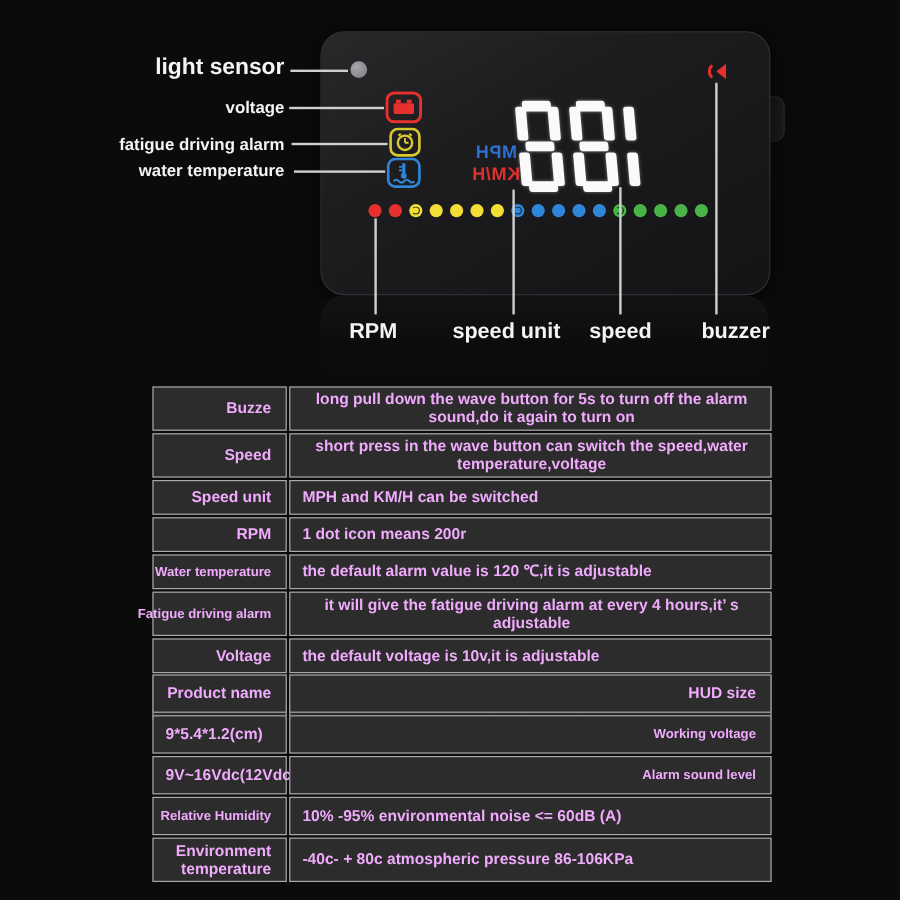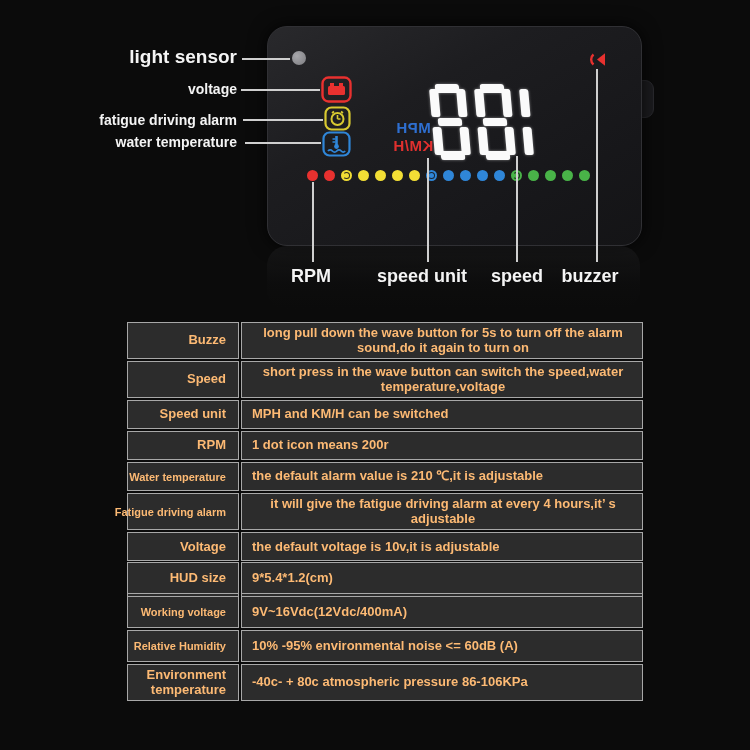--- a/index.html
+++ b/index.html
@@ -52,33 +52,33 @@
   
   .anno{position:absolute;color:#f4f4f4;font-weight:bold;white-space:nowrap;}
   .lbl-light{left:90px;top:46px;width:147px;text-align:right;font-size:19px;}
   .lbl-voltage{left:90px;top:81px;width:147px;text-align:right;font-size:14px;}
   .lbl-fatigue{left:90px;top:112px;width:147px;text-align:right;font-size:14px;}
   .lbl-water{left:90px;top:134px;width:147px;text-align:right;font-size:14px;}
   .lbl-bottom{top:266px;font-size:18px;text-align:center;}
   .lbl-rpm{left:276px;width:70px;}
   .lbl-speedunit{left:377px;width:90px;}
   .lbl-speed{left:482px;width:70px;}
-  .lbl-buzzer{left:555px;width:70px;}
+  .lbl-buzzer{left:578px;width:70px;}
 
   .line{position:absolute;background:#cfcfcf;}
   .line-h{height:2px;}
   .line-v{width:2px;}
 
   
   .spec-grid{position:absolute;left:127px;width:516px;display:grid;
              grid-template-columns:112px 1fr;gap:2px;}
   .t1{top:322px;}
   .t2{top:562px;}
   .cell{background:#2c2c2c;border:1px solid #a8a8a8;display:flex;align-items:center;
-        font-size:13px;font-weight:bold;color:#fdba74;line-height:1.12;}
+        font-size:13px;font-weight:bold;color:#f0abfc;line-height:1.12;}
   .cell-label{justify-content:flex-end;text-align:right;padding:3px 12px 3px 4px;white-space:nowrap;}
   .cell-label.wrap{white-space:normal;}
   .cell-label.small{font-size:11px;}
   .cell-value{padding:3px 8px 3px 10px;text-align:center;}
   .t1 .cell{min-height:21px;}
   .t2 .cell{min-height:24px;}
 </style>
 </head>
 <body>
 
@@ -199,33 +199,35 @@
   <div class="spec-grid t1">
     <div class="cell cell-label">Buzze</div>
     <div class="cell cell-value">long pull down the wave button for 5s to turn off the alarm sound,do it again to turn on</div>
     <div class="cell cell-label">Speed</div>
     <div class="cell cell-value">short press in the wave button can switch the speed,water temperature,voltage</div>
     <div class="cell cell-label">Speed unit</div>
     <div class="cell cell-value">MPH and KM/H can be switched</div>
     <div class="cell cell-label">RPM</div>
     <div class="cell cell-value">1 dot icon means 200r</div>
     <div class="cell cell-label small">Water temperature</div>
-    <div class="cell cell-value">the default alarm value is 210 ℃,it is adjustable</div>
+    <div class="cell cell-value">the default alarm value is 120 ℃,it is adjustable</div>
     <div class="cell cell-label small">Fatigue driving alarm</div>
     <div class="cell cell-value">it will give the fatigue driving alarm at every 4 hours,it’ s adjustable</div>
     <div class="cell cell-label">Voltage</div>
     <div class="cell cell-value">the default voltage is 10v,it is adjustable</div>
     <div class="cell cell-label">Light sensor</div>
     <div class="cell cell-value">Automatically adjust the brightness according to the environment</div>
   </div>
 
   <div class="spec-grid t2">
+    <div class="cell cell-label">Product name</div>
     <div class="cell cell-label">HUD size</div>
     <div class="cell cell-value">9*5.4*1.2(cm)</div>
     <div class="cell cell-label small">Working voltage</div>
     <div class="cell cell-value">9V~16Vdc(12Vdc/400mA)</div>
+    <div class="cell cell-label small">Alarm sound level</div>
     <div class="cell cell-label small">Relative Humidity</div>
     <div class="cell cell-value">10% -95% environmental noise &lt;= 60dB (A)</div>
     <div class="cell cell-label wrap">Environment temperature</div>
     <div class="cell cell-value">-40c- + 80c atmospheric pressure 86-106KPa</div>
   </div>
 
 </div>
 
 </body></html>

